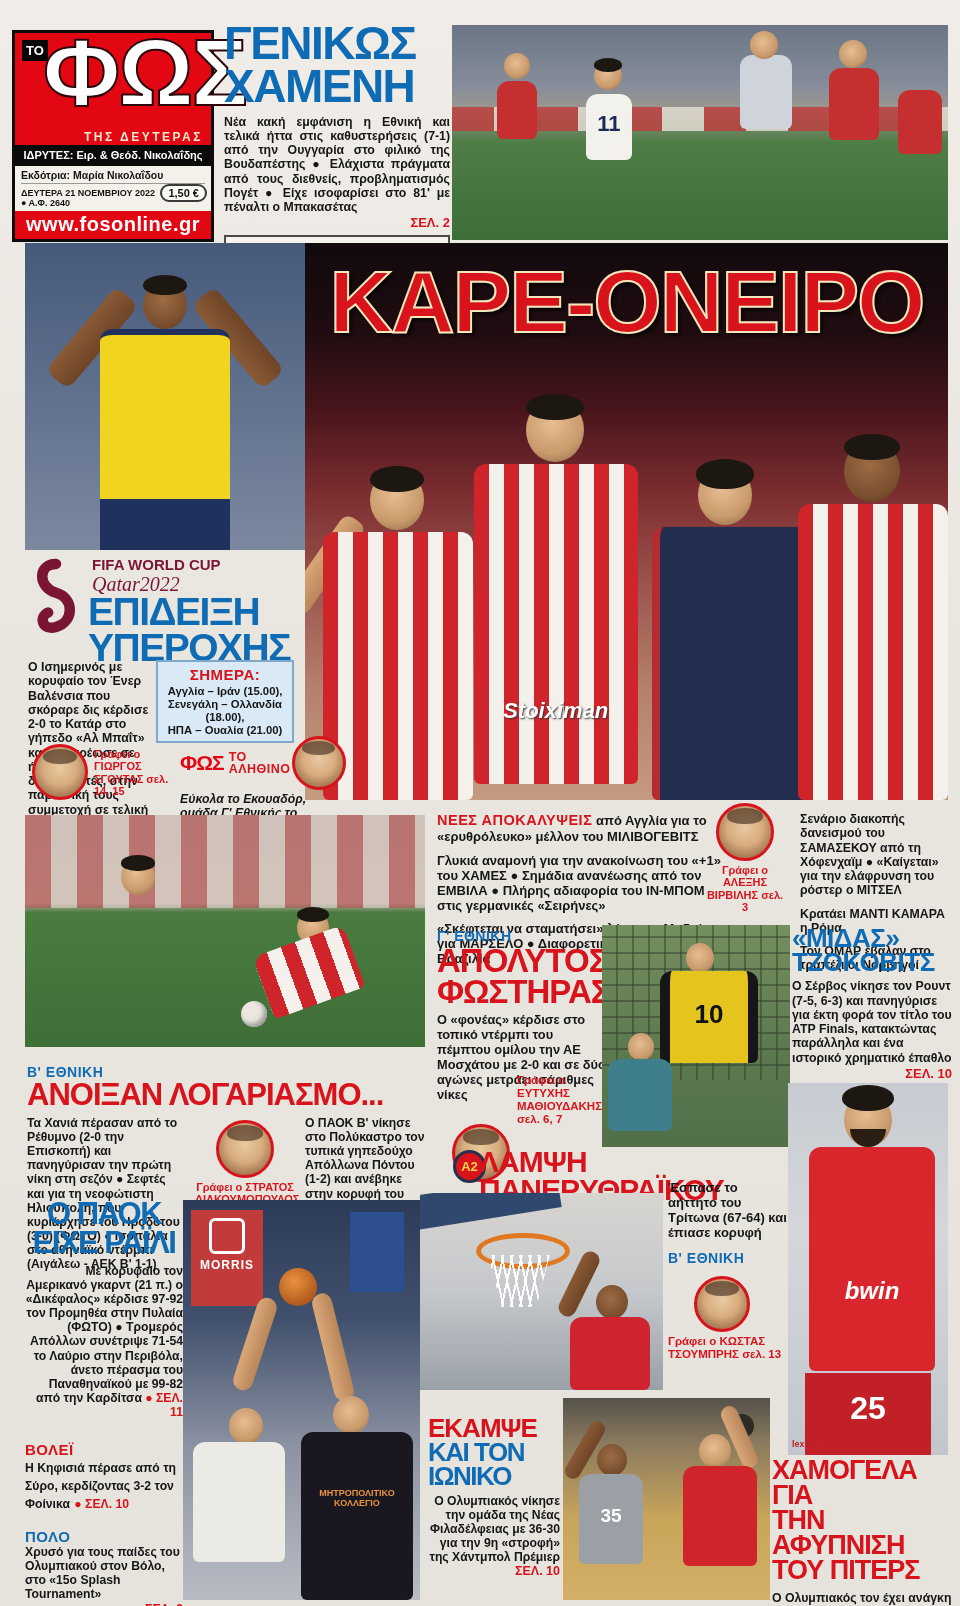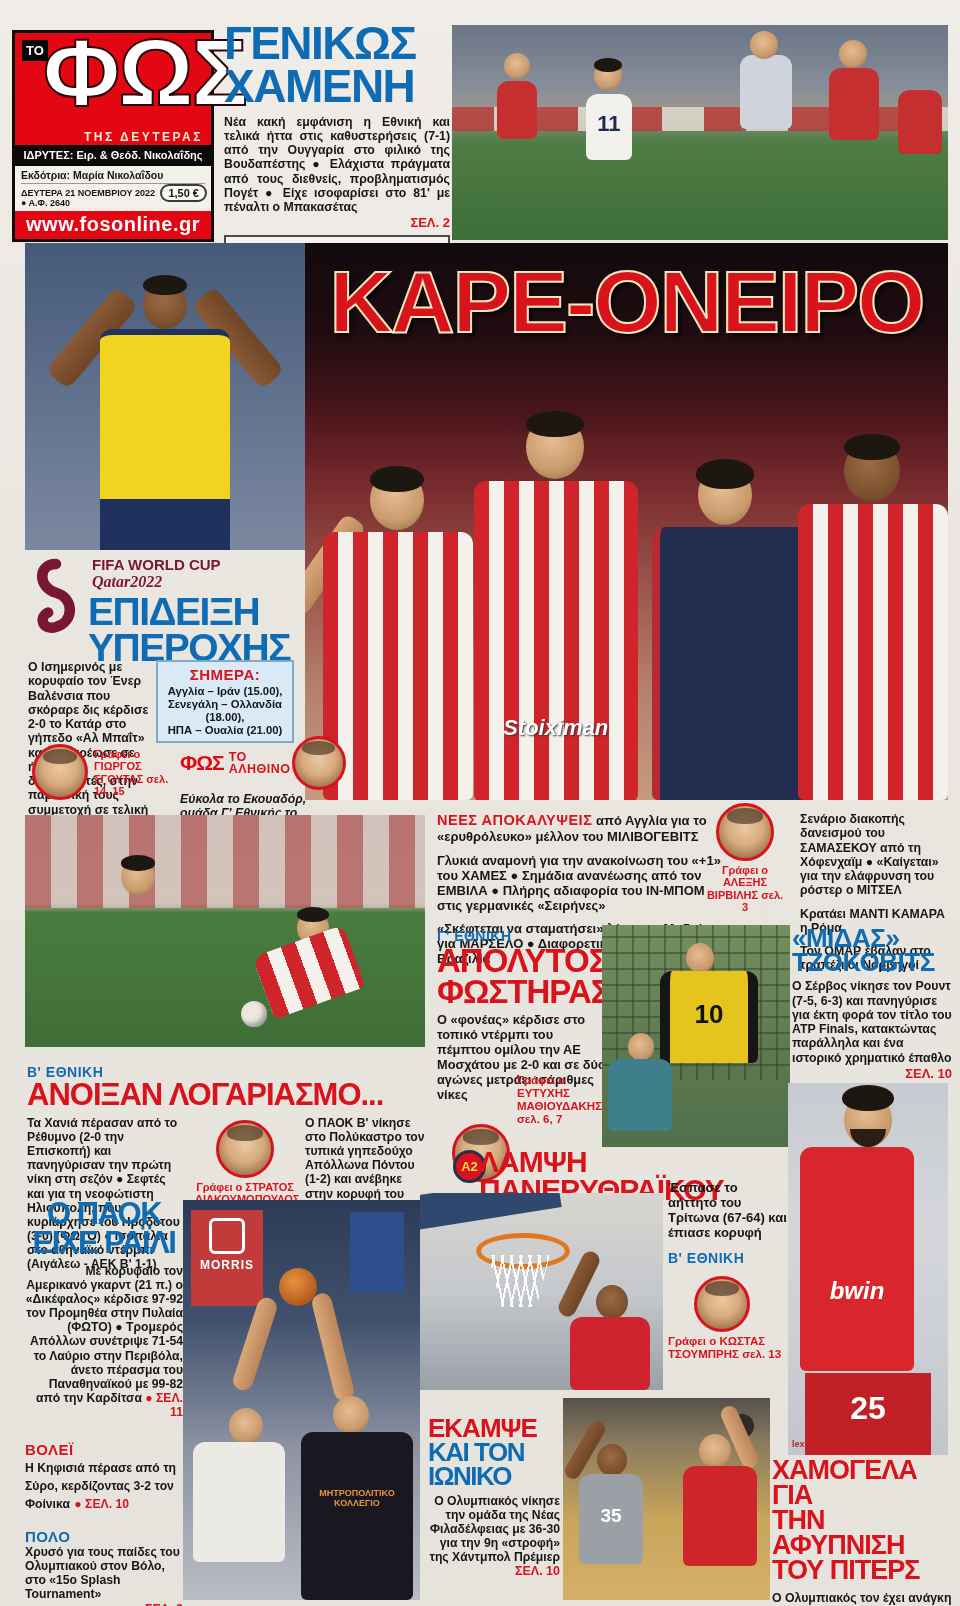--- a/index.html
+++ b/index.html
@@ -85,21 +85,21 @@
   <div class="photo" style="left:305px;top:243px;width:643px;height:557px;background:linear-gradient(180deg,#120a0d 0%,#1f0c10 16%,#48151b 30%,#7c2d30 45%,#9c564d 62%,#b4816c 80%,#c49a80 100%)">
     <div class="abs big-stroke" style="left:0;top:8px;width:100%;text-align:center;font-size:88px;font-weight:bold;color:var(--accent-red,#d8131b);letter-spacing:-2px">ΚΑΡΕ-ΟΝΕΙΡΟ</div>
 
     <div class="abs" style="left:2%;bottom:0;width:160px;height:330px">
       <div class="head" style="left:52px;top:0;width:54px;height:60px"></div>
       <div class="hair" style="left:52px;top:-4px;width:54px;height:26px"></div>
       <div class="limb" style="left:-6px;top:40px;width:26px;height:110px;transform:rotate(35deg)"></div>
       <div class="jersey stripes" style="left:5px;top:62px;width:150px;height:268px"></div>
     </div>
 
-    <div class="abs" style="left:25%;bottom:0;width:180px;height:385px">
+    <div class="abs" style="left:25%;bottom:17px;width:180px;height:385px">
       <div class="head" style="left:60px;top:0;width:58px;height:64px"></div>
       <div class="hair" style="left:60px;top:-4px;width:58px;height:26px"></div>
       <div class="jersey stripes" style="left:8px;top:66px;width:164px;height:320px"></div>
       <div class="abs" style="left:0;top:300px;width:180px;text-align:center;color:#fff;font-weight:bold;font-style:italic;font-size:22px;text-shadow:1px 1px 2px #333">Stoiximan</div>
     </div>
 
     <div class="abs" style="left:53%;bottom:0;width:160px;height:335px">
       <div class="head" style="left:52px;top:0;width:54px;height:60px"></div>
       <div class="hair" style="left:50px;top:-6px;width:58px;height:30px"></div>
       <div class="jersey" style="left:6px;top:62px;width:148px;height:273px;background:#222d50;border-left:8px solid #b52b31;border-right:8px solid #b52b31"></div>
@@ -121,21 +121,21 @@
     <div class="abs" style="left:75px;top:256px;width:130px;height:51px;background:#20315e"></div>
   </div>
 
   <div class="abs" style="left:28px;top:556px;width:56px;height:92px">
     <svg width="56" height="92" viewBox="0 0 40 70">
       <path d="M20 6 C6 6 6 24 20 28 C34 32 34 50 20 54 C9 57 7 46 14 43" stroke="#7a1533" stroke-width="8" fill="none" stroke-linecap="round"></path>
     </svg>
   </div>
   <div class="abs" style="left:92px;top:556px">
     <div style="color:var(--maroon,#7a1533);font-weight:bold;font-size:15px">FIFA WORLD CUP</div>
-    <div style="color:var(--maroon,#7a1533);font-weight:bold;font-style:italic;font-size:16px;font-family:'Liberation Serif',serif">Qatar2022</div>
+    <div style="color:var(--maroon,#7a1533);font-weight:normal;font-style:italic;font-size:20px;font-family:'Liberation Serif',serif">Qatar2022</div>
   </div>
   <div class="abs" style="left:88px;top:594px">
     <div class="h-blue" style="font-size:39px">ΕΠΙΔΕΙΞΗ</div>
     <div class="h-blue" style="font-size:39px">ΥΠΕΡΟΧΗΣ</div>
   </div>
   <div class="abs body-txt" style="left:28px;top:660px;width:122px;font-size:12.3px">Ο Ισημερινός με κορυφαίο τον Ένερ Βαλένσια που σκόραρε δις κέρδισε 2-0 το Κατάρ στο γήπεδο «Αλ Μπαΐτ» και υποχρέωσε σε ήττα τους διοργανωτές, στην παρθενική τους συμμετοχή σε τελική φάση Παγκοσμίου Κυπέλλου</div>
   <div class="abs boxline" style="left:156px;top:660px;width:128px;padding:4px 3px">
     <div class="kick-r" style="font-size:15px;text-align:center">ΣΗΜΕΡΑ:</div>
     <div class="body-txt" style="font-size:11.3px;text-align:center;margin-top:2px">Αγγλία – Ιράν (15.00),</div>
     <div class="body-txt" style="font-size:11.3px;text-align:center">Σενεγάλη – Ολλανδία (18.00),</div>
@@ -271,21 +271,21 @@
     <div class="body-txt" style="font-size:13px">Έσπασε το αήττητο του Τρίτωνα (67-64) και έπιασε κορυφή</div>
     <div class="kick-b" style="font-size:14px;margin-top:10px">Β' ΕΘΝΙΚΗ</div>
     <div class="portrait" style="width:56px;height:56px;margin:10px 0 0 26px"></div>
     <div class="byline-red" style="font-size:11.5px;margin-top:3px">Γράφει ο ΚΩΣΤΑΣ ΤΣΟΥΜΠΡΗΣ σελ. 13</div>
   </div>
 
   <div class="photo" style="left:788px;top:1083px;width:160px;height:372px;background:linear-gradient(180deg,#c7cbd1 0%,#d4d6da 40%,#c2c6cc 100%)">
     <div class="head" style="left:56px;top:10px;width:48px;height:54px"></div>
     <div class="hair" style="left:54px;top:2px;width:52px;height:26px"></div>
     <div class="abs" style="left:62px;top:46px;width:36px;height:18px;border-radius:0 0 18px 18px;background:#2a1d14"></div>
-    <div class="jersey" style="left:12px;top:64px;width:114px;height:224px;background:#d8262c">
+    <div class="jersey" style="left:21px;top:64px;width:126px;height:224px;background:#d8262c">
       <div style="color:#fff;font-weight:bold;font-style:italic;font-size:24px;text-align:center;margin-top:130px">bwin</div>
     </div>
     <div class="abs" style="left:17px;top:290px;width:126px;height:82px;background:#c02026;text-align:center">
       <div style="color:#fff;font-weight:bold;font-size:32px;line-height:70px">25</div>
     </div>
     <div class="abs" style="left:4px;bottom:6px;color:#c02026;font-weight:bold;font-size:9px">lexCar</div>
   </div>
 
   <div class="abs" style="left:428px;top:1416px;width:132px">
     <div class="h-red" style="font-size:26px">ΕΚΑΜΨΕ</div>

